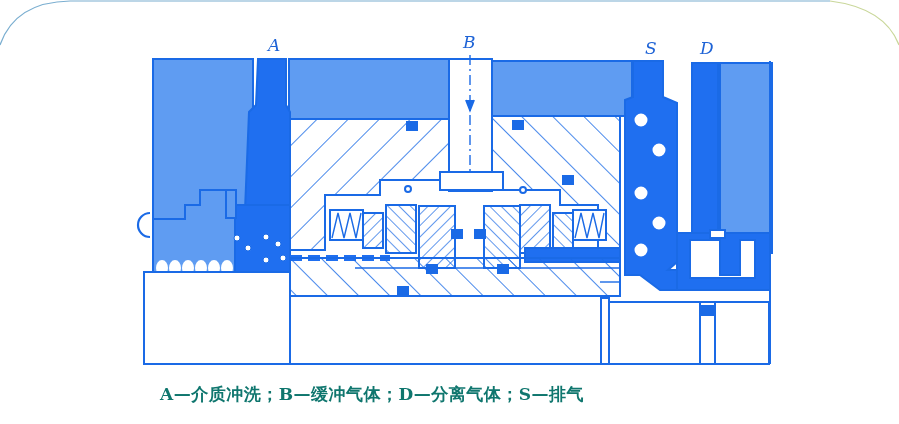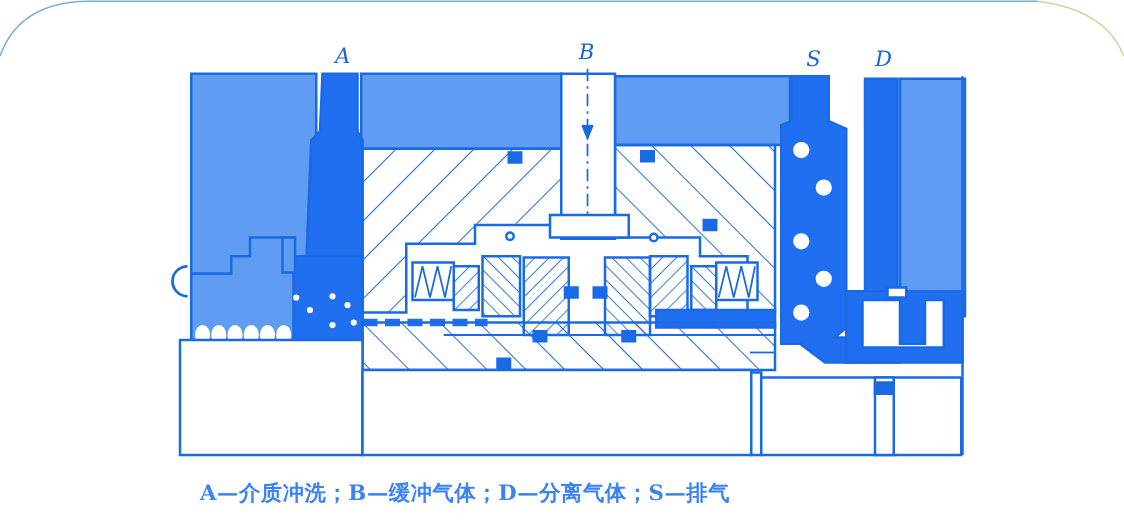--- a/index.html
+++ b/index.html
@@ -1,20 +1,20 @@
 <!DOCTYPE html>
 <html><head>
 <meta charset="utf-8">
 <style>
   html, body { margin:0; padding:0; background:#ffffff; }
   body { width:899px; height:424px; position:relative; overflow:hidden; font-family:"DejaVu Serif", serif; }
   .frame { position:absolute; left:0; top:0; width:899px; height:424px; }
   .diagram { position:absolute; left:0; top:0; width:899px; height:424px; }
   .label { position:absolute; font-style:italic; font-size:17px; color:#1e63d6; font-family:"DejaVu Serif", serif; }
-  .caption { position:absolute; left:160px; top:383px; font-size:17px; font-weight:bold; color:#3b82f6; font-family:"DejaVu Serif", serif; white-space:nowrap; letter-spacing:0.5px; }
+  .caption { position:absolute; left:160px; top:383px; font-size:17px; font-weight:bold; color:#0f766e; font-family:"DejaVu Serif", serif; white-space:nowrap; letter-spacing:0.5px; }
 </style>
 </head>
 <body>
 
 <svg class="frame" width="899" height="424" viewBox="0 0 899 424">
   <path d="M0,45 Q15,2 70,1 L830,1" fill="none" stroke="#7aaed0" stroke-width="1.2"></path>
   <path d="M830,1 Q885,8 899,45" fill="none" stroke="#c9d79a" stroke-width="1.2"></path>
 </svg>
 
 <svg class="diagram" width="899" height="424" viewBox="0 0 899 424">

